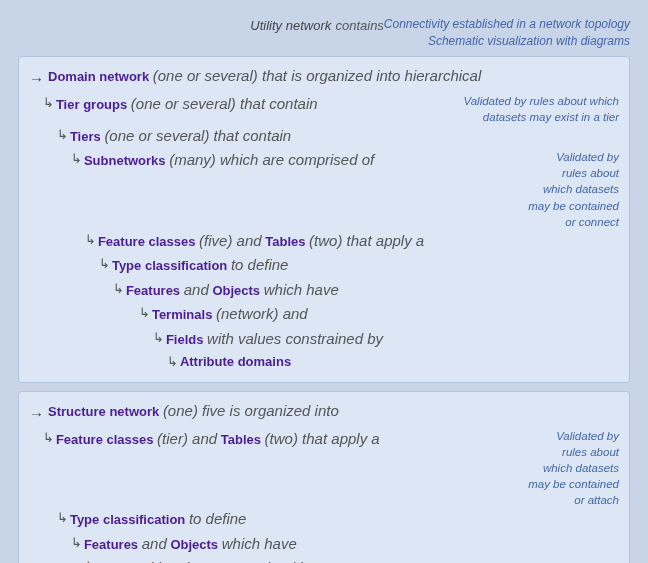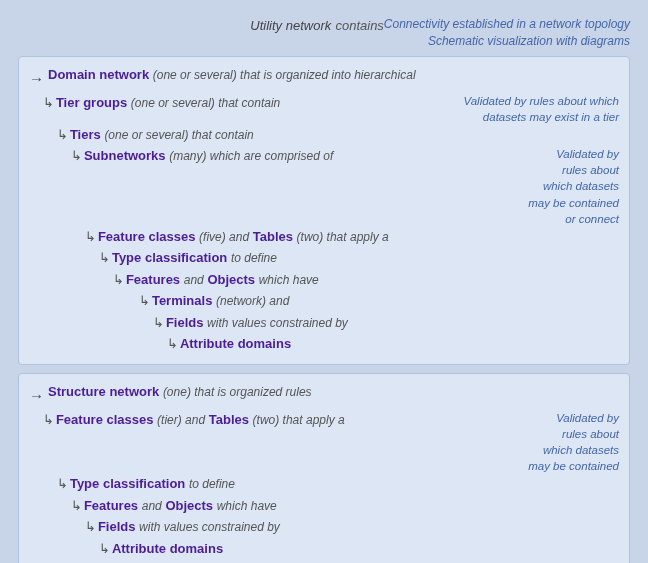--- a/index.html
+++ b/index.html
@@ -80,21 +80,21 @@
       color: #111;
       line-height: 1.5;
     }
     .node-label strong {
       font-weight: bold;
       color: #4c1d95;
     }
     .node-label em {
       font-style: italic;
       color: #555;
-      font-size: 12px;
+      font-size: 15px;
     }
     .validated-box {
       font-style: italic;
       color: #4466aa;
       font-size: 11.5px;
       text-align: right;
       line-height: 1.4;
       flex-shrink: 0;
       max-width: 200px;
       margin-left: 8px;
@@ -228,39 +228,40 @@
     </div>
 
   </div>
 
   <div class="structure-section">
 
     <div class="section-title-row">
       <span class="big-arrow">→</span>
       <span class="node-label">
         <strong>Structure network</strong>
-        <em>(one) that is organized rules</em>
+        <em>(one) five is organized into</em>
       </span>
     </div>
 
     <div class="level-row">
       <div class="row indent1">
         <span class="arrow">↳</span>
         <span class="node-label">
           <strong>Feature classes</strong>
           <em>(tier) and</em>
           <strong>Tables</strong>
           <em>(two) that apply a</em>
         </span>
       </div>
       <div class="validated-box">
         <div>Validated by</div>
         <div>rules about</div>
         <div>which datasets</div>
         <div>may be contained</div>
+        <div>or attach</div>
       </div>
     </div>
 
     <div class="row indent2">
       <span class="arrow">↳</span>
       <span class="node-label">
         <strong>Type classification</strong>
         <em>to define</em>
       </span>
     </div>

